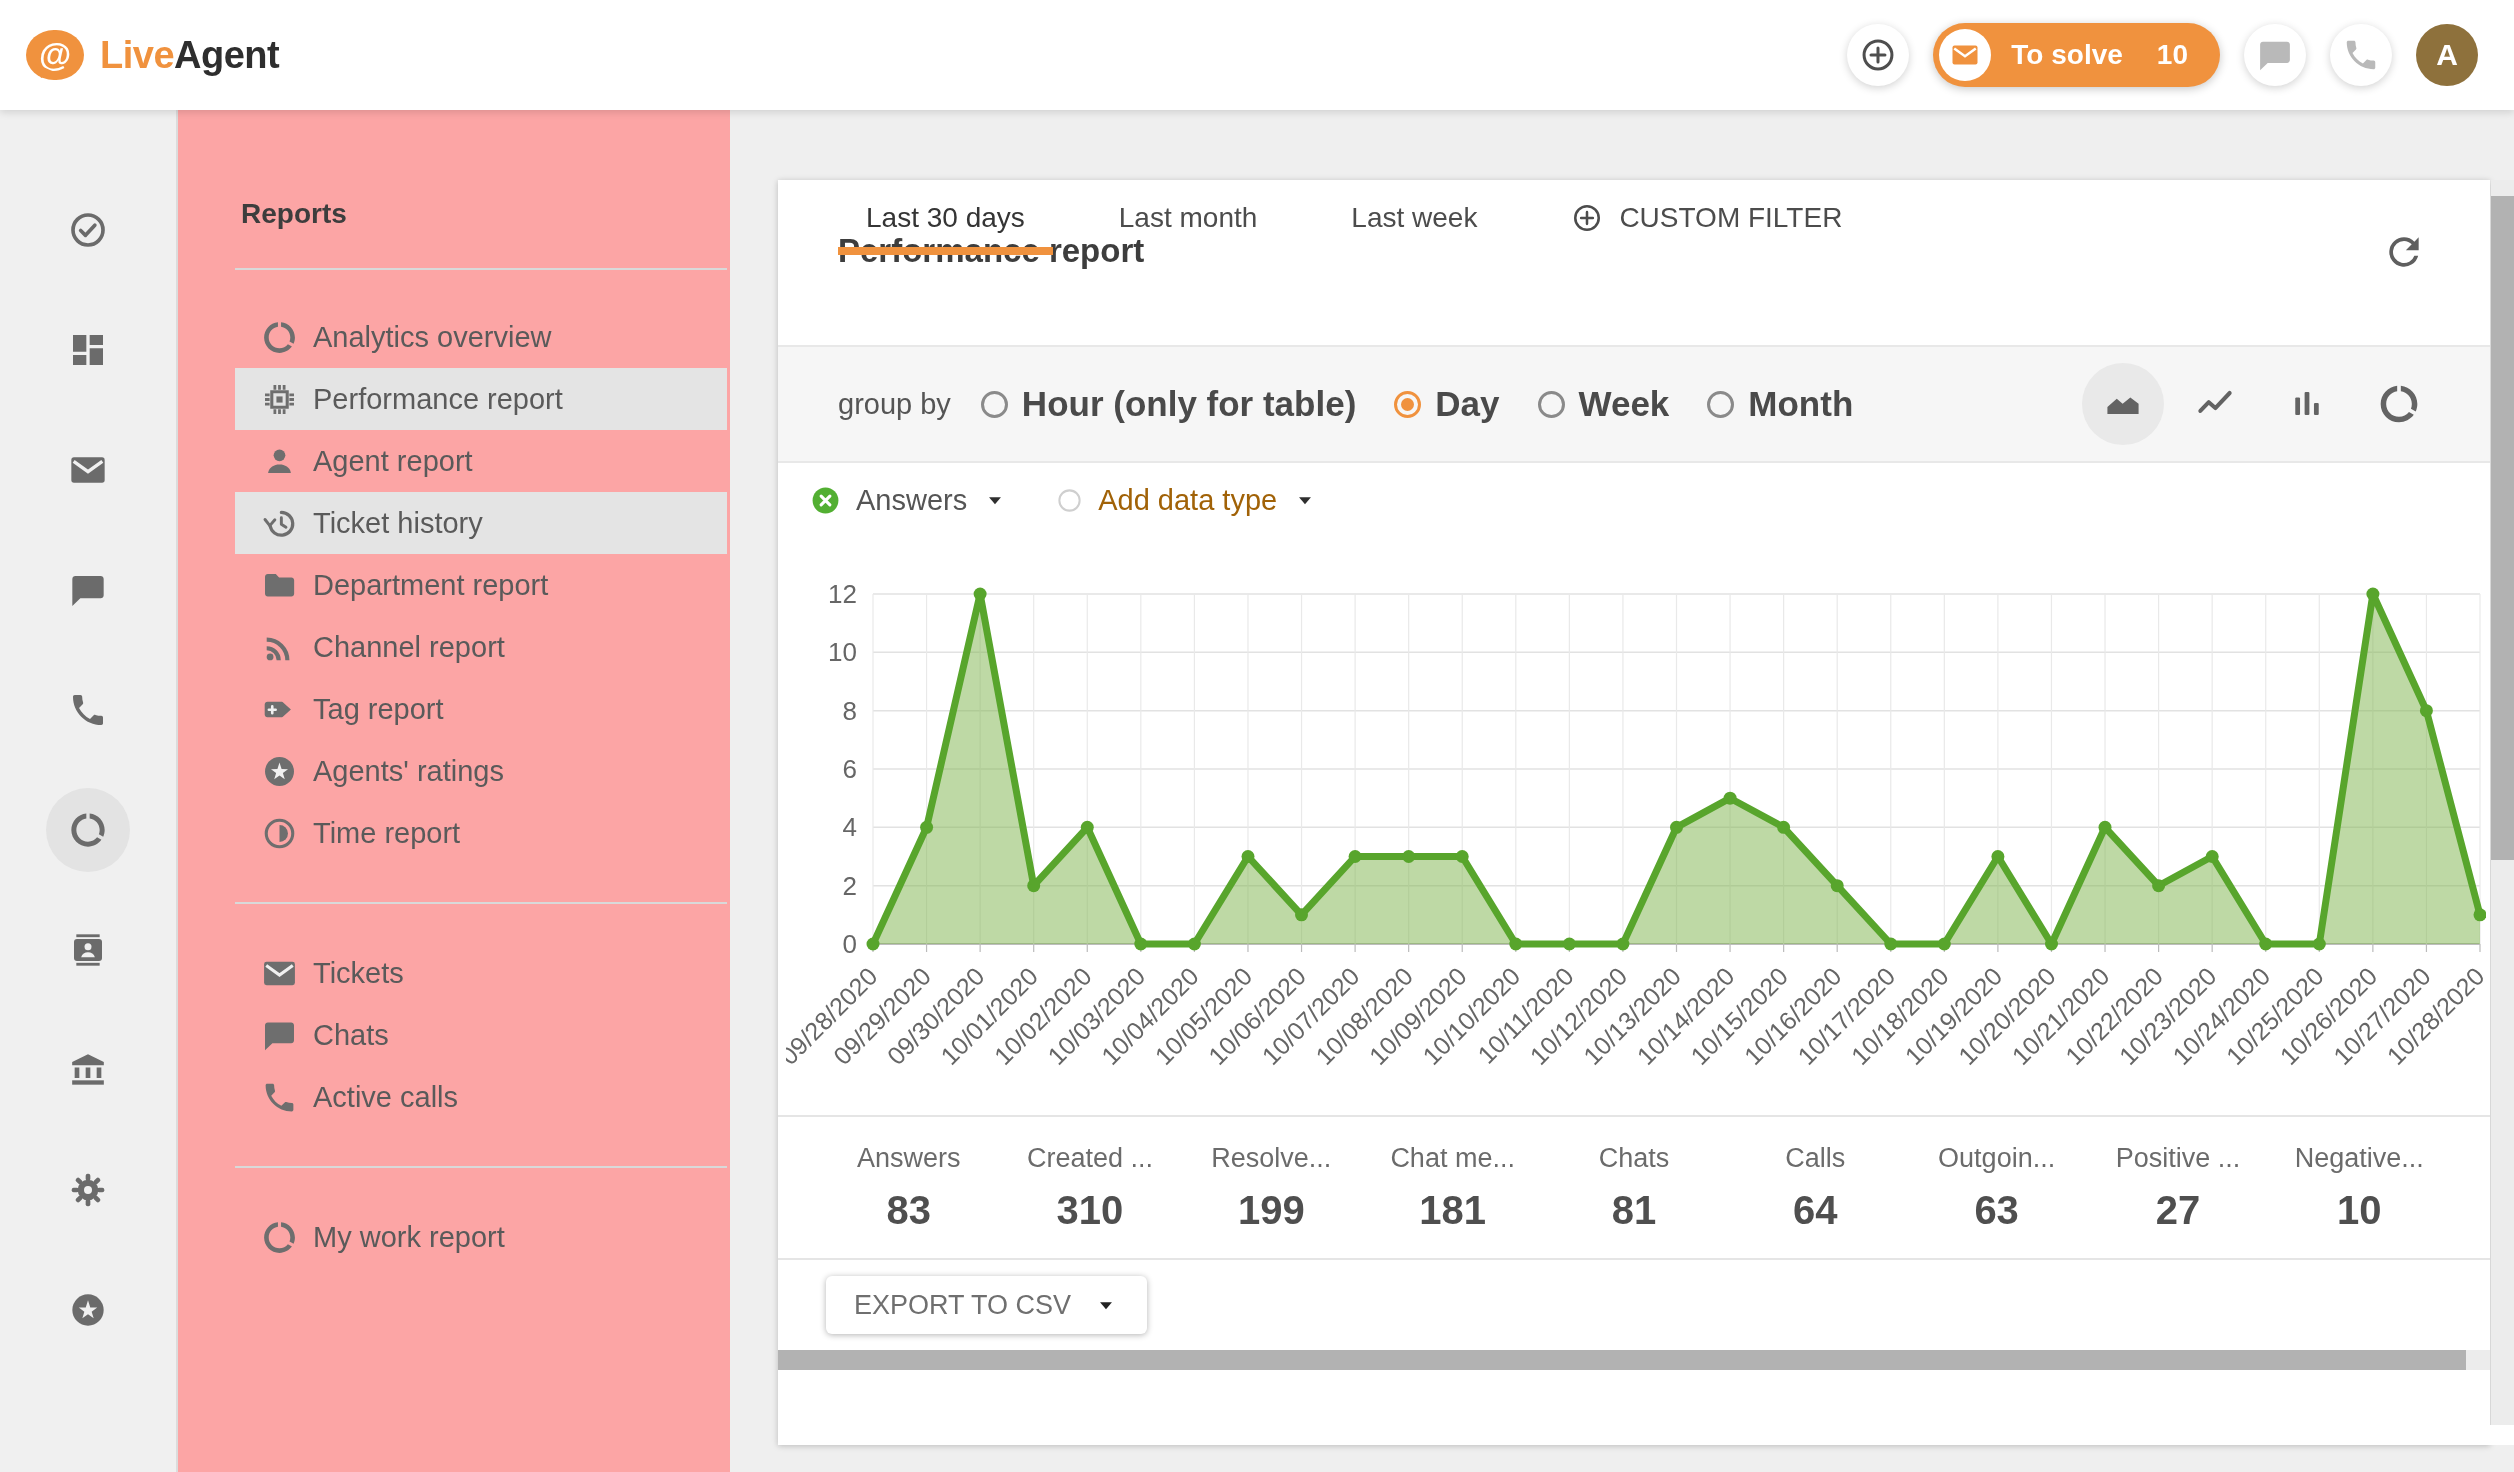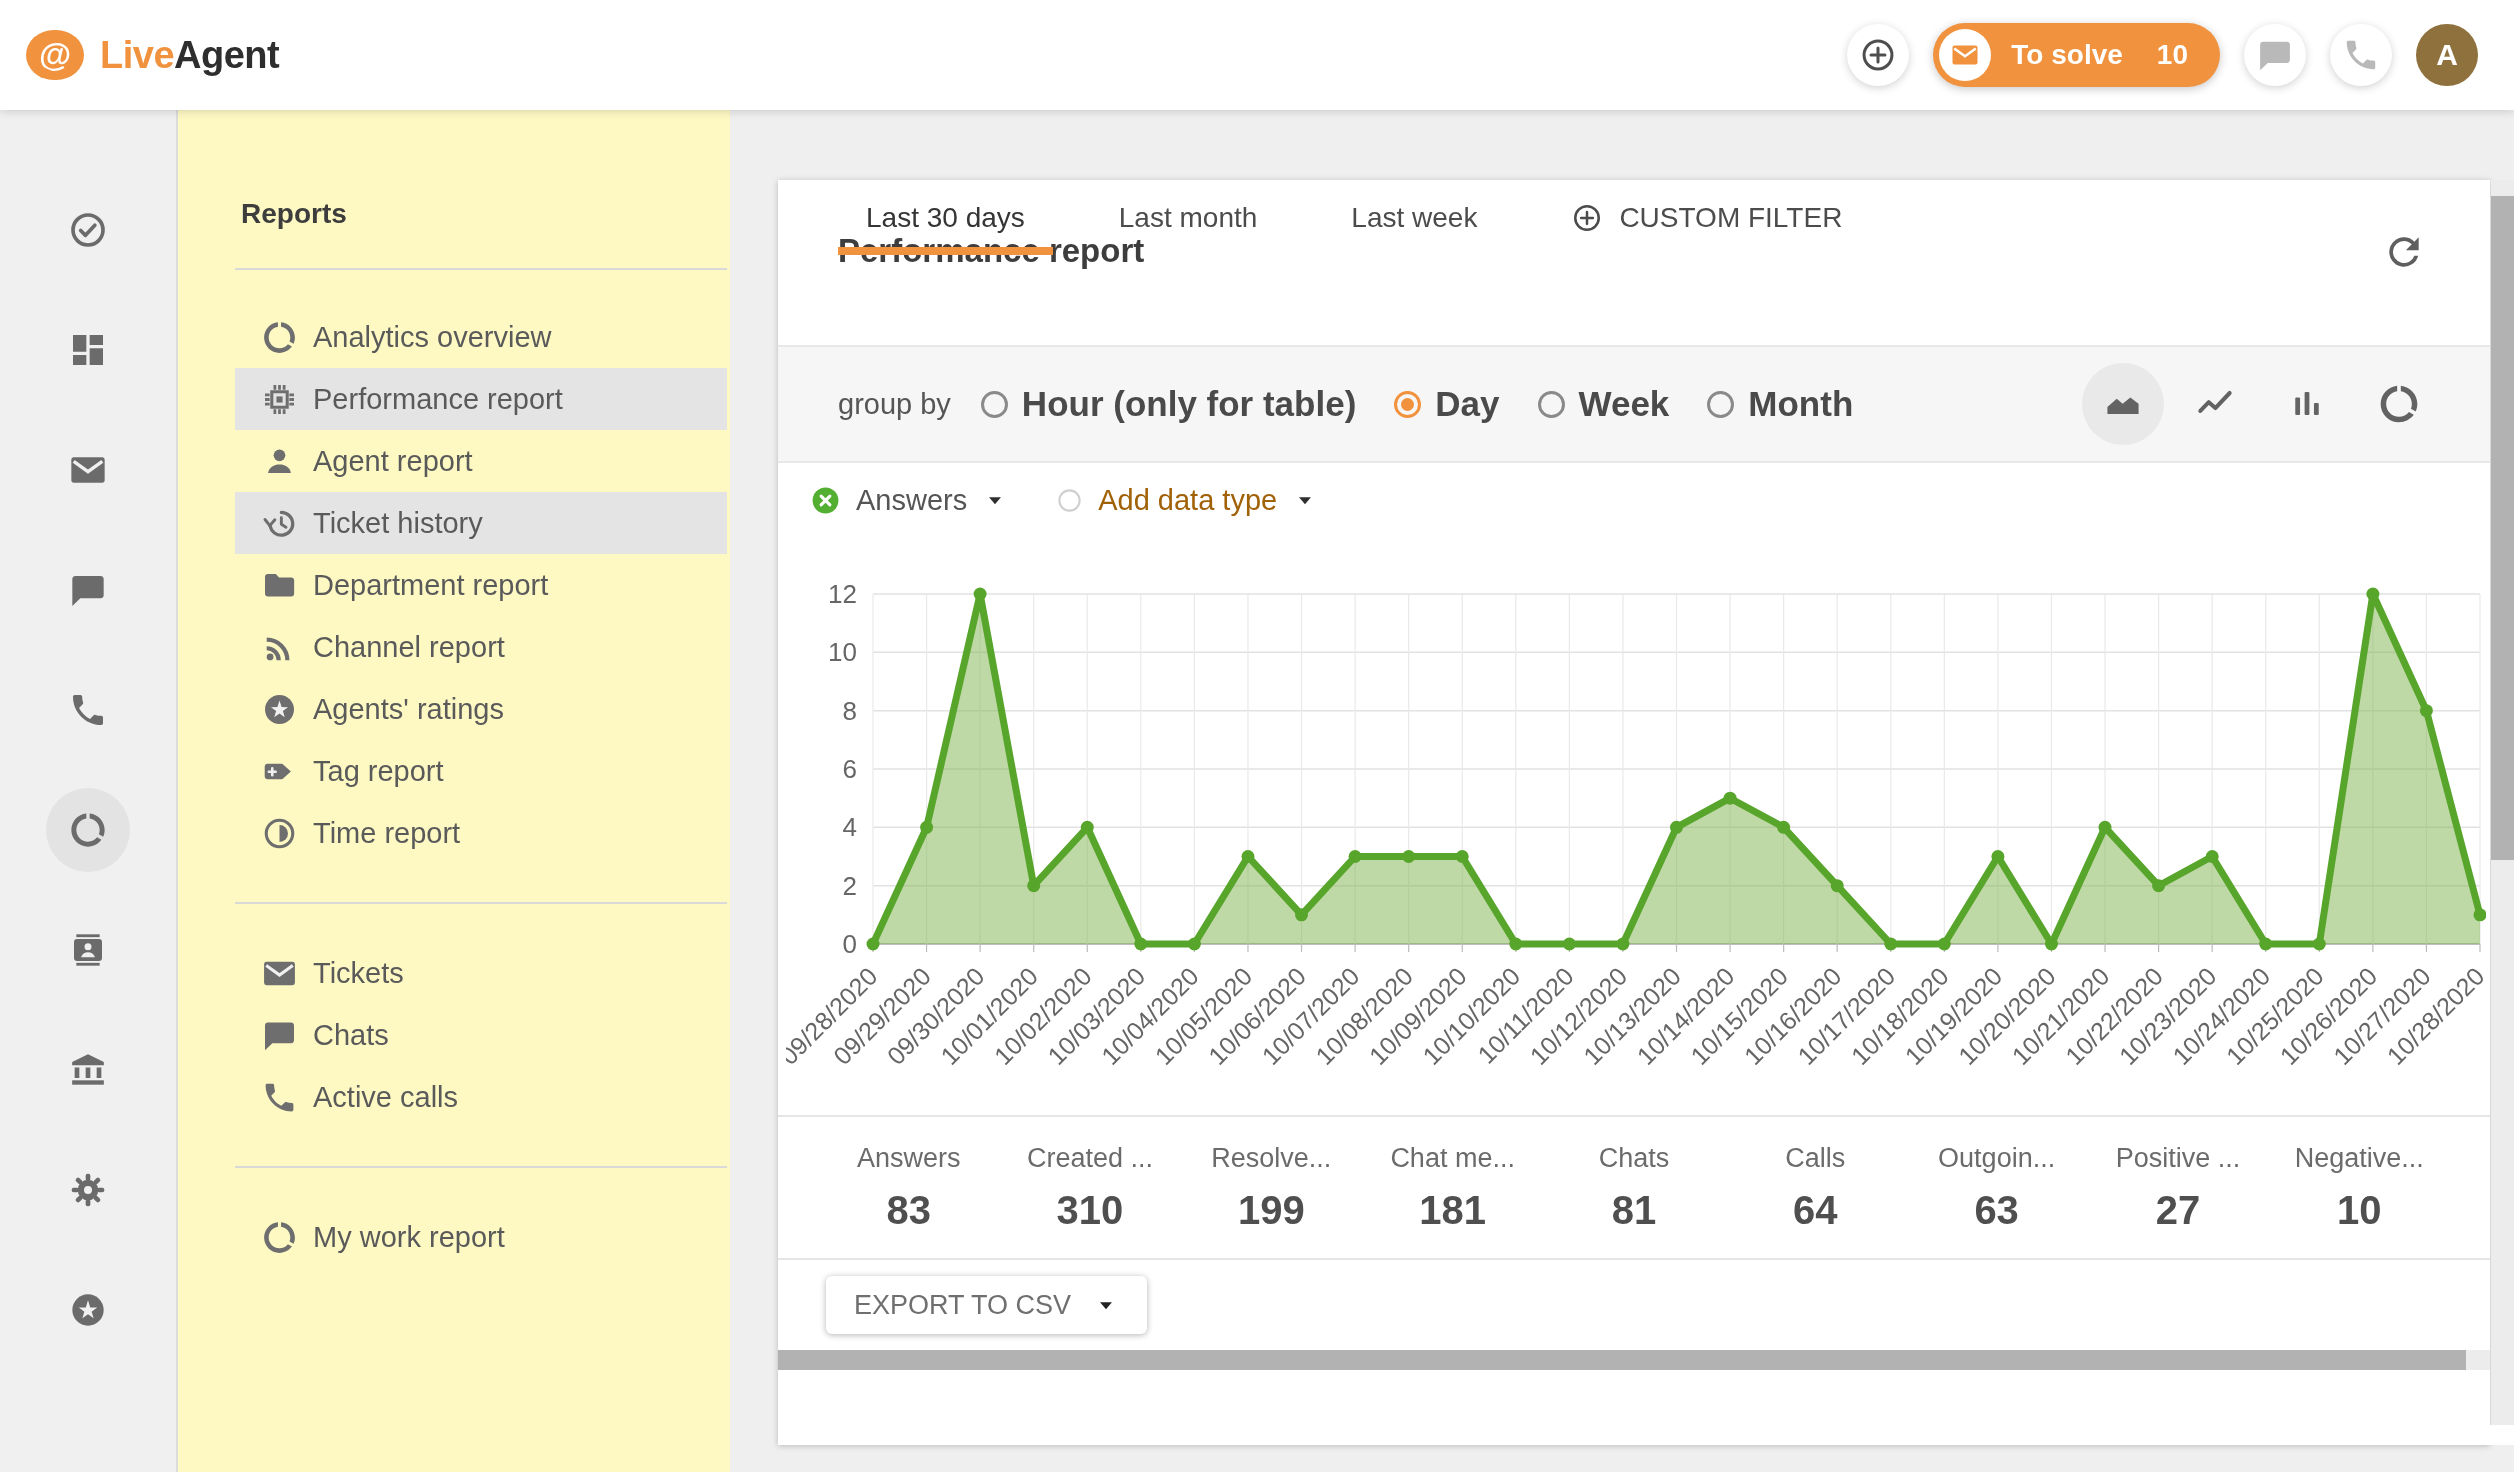--- a/index.html
+++ b/index.html
@@ -40,21 +40,21 @@
   
   .rail { position:absolute; left:0; top:110px; width:178px; height:1362px; background:#f0f0f0;
           border-right:2px solid #dcdcdc; display:flex; flex-direction:column; align-items:center;
           padding-top:78px; gap:36px; --icon-bg:#f0f0f0; }
   .rail-item { width:84px; height:84px; border-radius:50%; display:flex; align-items:center;
                justify-content:center; cursor:pointer; color:#6b6b6b; }
   .rail-item.active { background:#e3e3e3; --icon-bg:#e3e3e3; }
   .rail-item .i { width:40px; height:40px; }
 
   
-  .menu { position:absolute; left:178px; top:110px; width:552px; height:1362px; background:#fef9c3;
+  .menu { position:absolute; left:178px; top:110px; width:552px; height:1362px; background:#fca5a5;
           padding:0 3px 0 57px; --icon-bg:#f0f0f0; }
   .menu-title { padding:88px 0 0 6px; font-size:28px; font-weight:bold; color:#3d3d3d; }
   .menu-divider { height:2px; background:#d9d9d9; margin-top:38px; margin-bottom:38px; }
   .menu-divider.first { margin-bottom:36px; }
   .mi { height:62px; display:flex; align-items:center; padding-left:26px; gap:15px; cursor:pointer; }
   .mi.highlighted { background:#e4e4e4; --icon-bg:#e4e4e4; }
   .mi .i { width:37px; height:37px; color:#6e6e6e; }
   .mi-label { font-size:29px; color:#5a5a5a; white-space:nowrap; }
 
   
@@ -322,34 +322,34 @@
             <circle cx="5.9" cy="18.1" r="2.2"></circle>
             <path d="M3.7 12.5a7.8 7.8 0 0 1 7.8 7.8" fill="none" stroke="currentColor" stroke-width="2.7"></path>
             <path d="M3.7 6.9a13.4 13.4 0 0 1 13.4 13.4" fill="none" stroke="currentColor" stroke-width="2.7"></path>
           </svg>
         </span>
         <span class="mi-label">Channel report</span>
       </div>
       <div class="mi">
         <span class="i">
           <svg viewBox="0 0 24 24" fill="currentColor">
+            <path d="M4.2 7h8.9c.6 0 1.2.3 1.6.8l4.7 4.2-4.7 4.2c-.4.5-1 .8-1.6.8H4.2c-1 0-1.8-.8-1.8-1.8V8.8c0-1 .8-1.8 1.8-1.8z"></path>
+            <path d="M7.3 10v4.4M5.1 12.2h4.4" stroke="var(--icon-bg,#f0f0f0)" stroke-width="1.7" stroke-linecap="round"></path>
+          </svg>
+        </span>
+        <span class="mi-label">Tag report</span>
+      </div>
+      <div class="mi">
+        <span class="i">
+          <svg viewBox="0 0 24 24" fill="currentColor">
             <circle cx="12" cy="12" r="9.4"></circle>
             <polygon points="12,6.2 13.35,10.44 17.52,10.51 14.19,13.01 15.41,16.99 12,14.6 8.59,16.99 9.81,13.01 6.48,10.51 10.65,10.44" fill="var(--icon-bg,#f0f0f0)"></polygon>
           </svg>
         </span>
         <span class="mi-label">Agents' ratings</span>
-      </div>
-      <div class="mi">
-        <span class="i">
-          <svg viewBox="0 0 24 24" fill="currentColor">
-            <path d="M4.2 7h8.9c.6 0 1.2.3 1.6.8l4.7 4.2-4.7 4.2c-.4.5-1 .8-1.6.8H4.2c-1 0-1.8-.8-1.8-1.8V8.8c0-1 .8-1.8 1.8-1.8z"></path>
-            <path d="M7.3 10v4.4M5.1 12.2h4.4" stroke="var(--icon-bg,#f0f0f0)" stroke-width="1.7" stroke-linecap="round"></path>
-          </svg>
-        </span>
-        <span class="mi-label">Tag report</span>
       </div>
       <div class="mi">
         <span class="i">
           <svg viewBox="0 0 24 24">
             <circle cx="12" cy="12" r="8.6" fill="none" stroke="currentColor" stroke-width="2"></circle>
             <path d="M12 6.5a5.5 5.5 0 0 1 0 11z" fill="currentColor"></path>
           </svg>
         </span>
         <span class="mi-label">Time report</span>
       </div>

